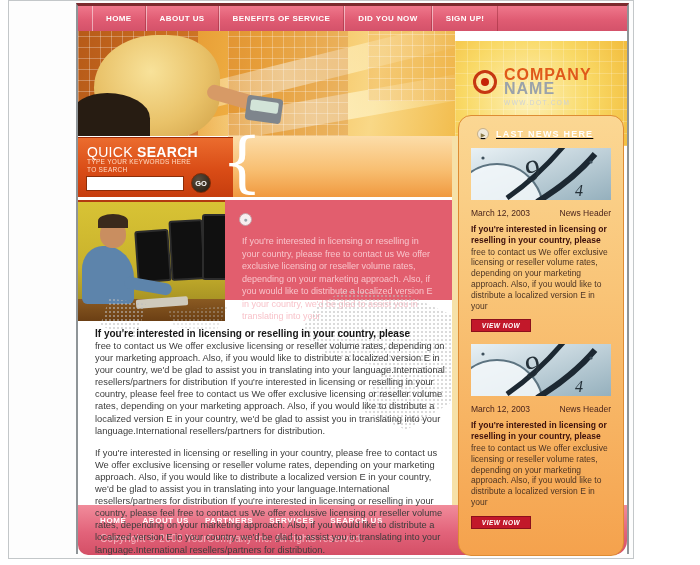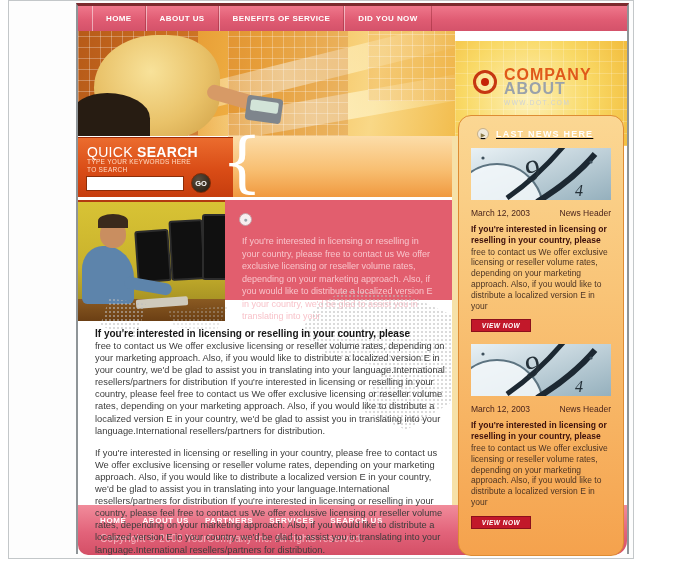--- a/index.html
+++ b/index.html
@@ -129,20 +129,21 @@
   <div class="frame"></div>
 
   <div class="page">
     <div class="inner">
 
       <div class="nav">
         <div class="nav-btn">HOME</div>
         <div class="nav-btn">ABOUT US</div>
         <div class="nav-btn">BENEFITS OF SERVICE</div>
         <div class="nav-btn">DID YOU NOW</div>
+        <div class="nav-btn">SIGN UP!</div>
       </div>
 
       <div class="header-img">
         <div class="ray ray1"></div>
         <div class="ray ray2"></div>
         <div class="grid grid-red"></div>
         <div class="grid grid-mid"></div>
         <div class="grid grid-right"></div>
         <div class="hair"></div>
         <div class="jacket"></div>
@@ -153,21 +154,21 @@
       </div>
 
       <div class="logo-area">
         <div class="faintgrid"></div>
         <div class="logo">
           <div class="logo-dot">
               <span></span>
             </div>
           <div>
             <div class="logo-company">COMPANY</div>
-            <div class="logo-name">ABOUT</div>
+            <div class="logo-name">NAME</div>
             <div class="logo-url">WWW.DOT.COM</div>
           </div>
         </div>
       </div>
 
       <div class="midband"></div>
       <div class="strip"></div>
       <div class="search-box">
         <div class="qs-title"><span>QUICK </span><b>SEARCH</b></div>
         <div class="qs-sub">TYPE YOUR KEYWORDS HERE TO SEARCH</div>

